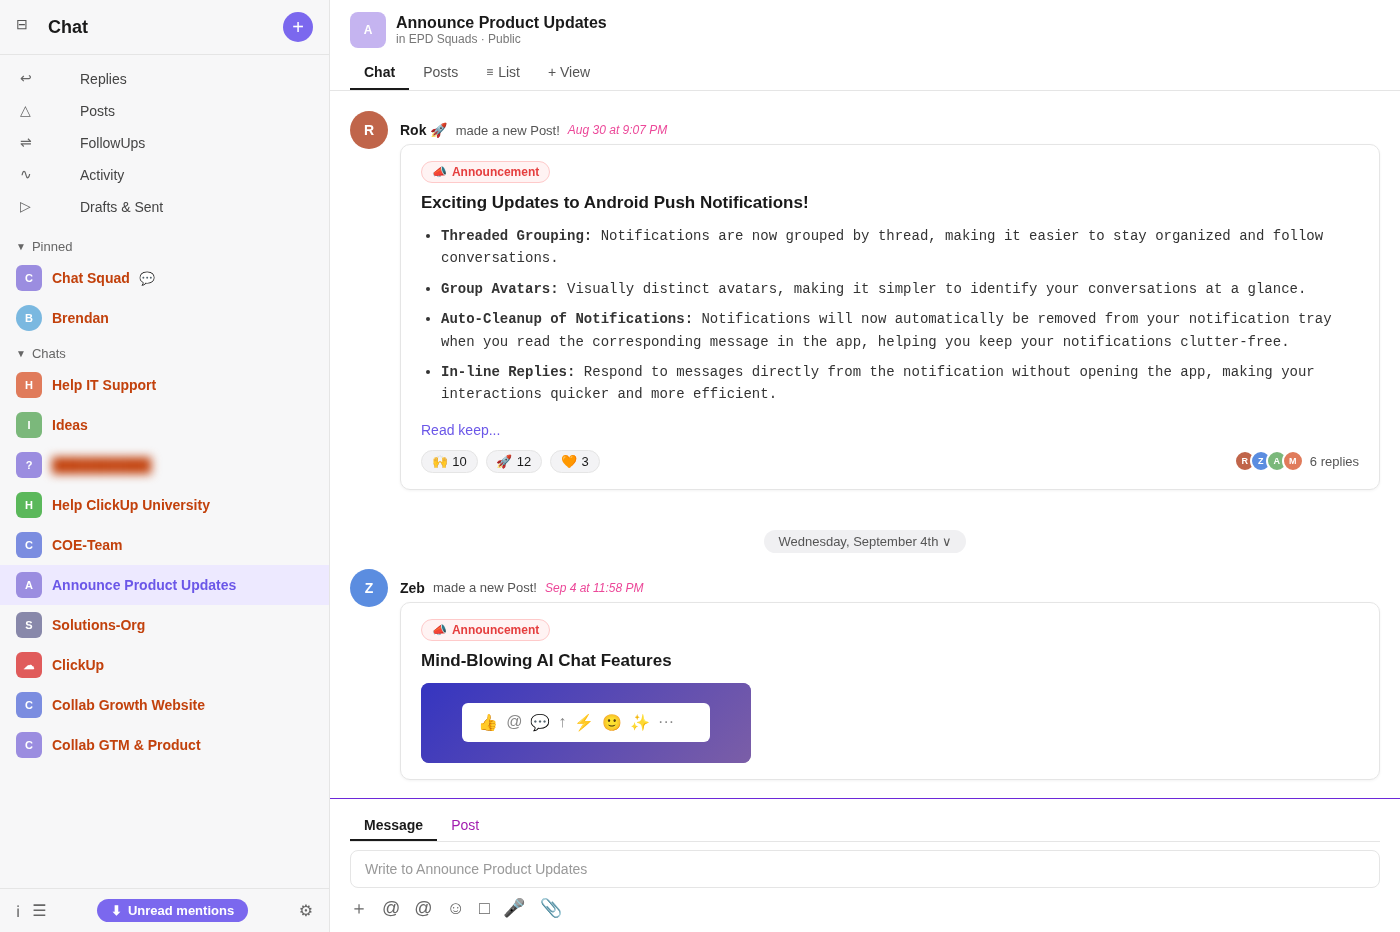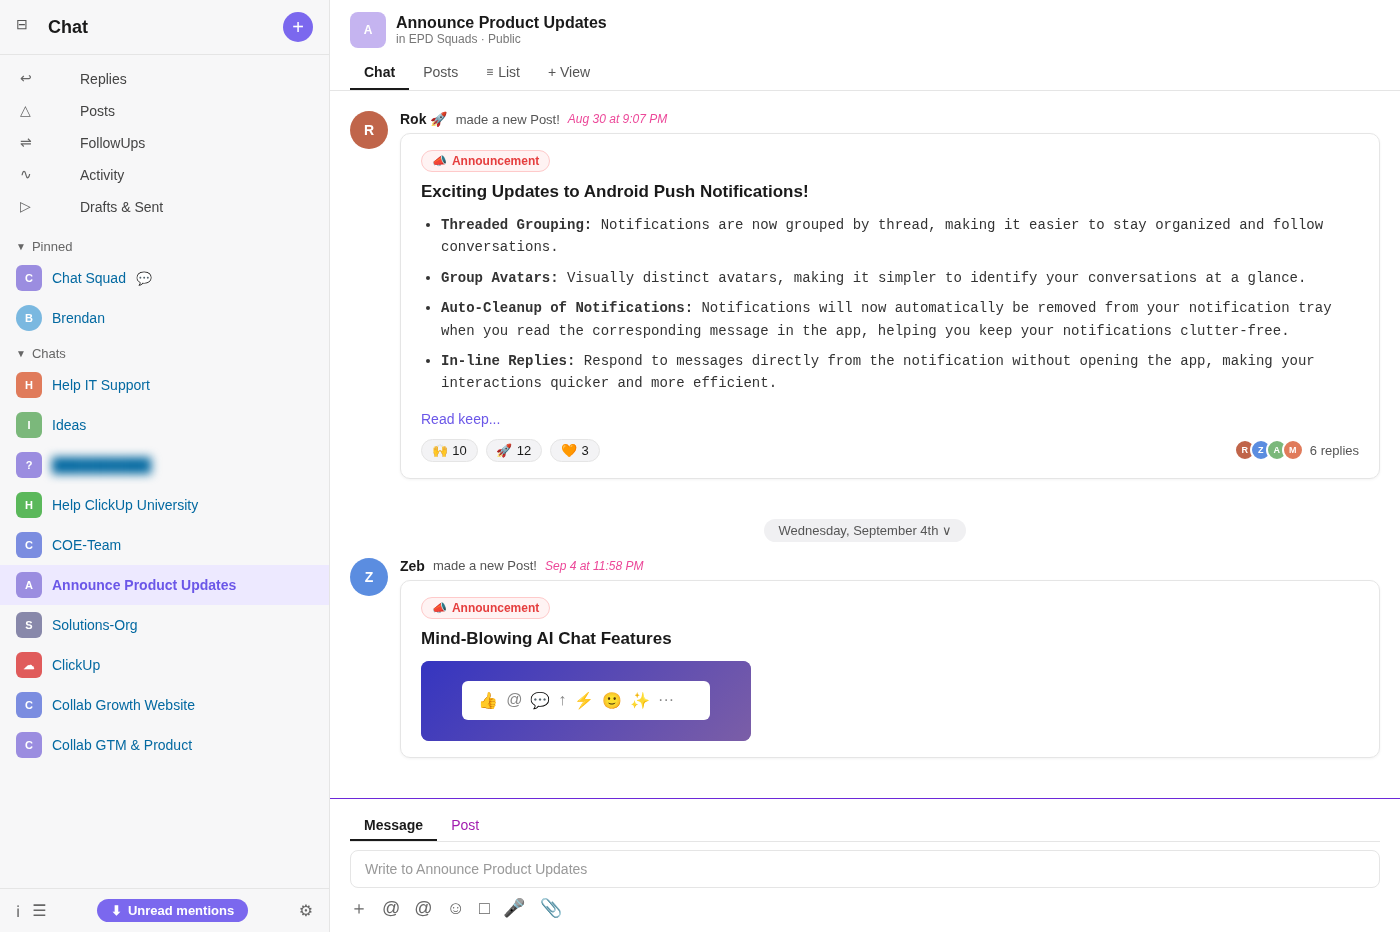--- a/index.html
+++ b/index.html
@@ -19,21 +19,21 @@
     .nav-item-label { font-size: 14px; margin-left: 32px; }
 
     .sidebar-section { padding: 0; }
     .section-header { display: flex; align-items: center; gap: 6px; padding: 8px 16px 4px 16px; color: #666; font-size: 13px; cursor: pointer; }
     .section-header .chevron { font-size: 10px; }
 
     .chat-item { display: flex; align-items: center; gap: 10px; padding: 7px 16px; cursor: pointer; }
     .chat-item.active { background: #ede9ff; }
     .chat-item.active .chat-item-name { color: #6b57e8; font-weight: 600; }
     .chat-avatar { width: 26px; height: 26px; border-radius: 6px; flex-shrink: 0; display: flex; align-items: center; justify-content: center; font-size: 11px; font-weight: 600; color: #fff; }
-    .chat-item-name { font-size: 14px; color: #0369a1; }
+    .chat-item-name { font-size: 14px; color: #c2410c; font-weight: bold; }
 
     .sidebar-bottom { margin-top: auto; border-top: 1px solid #e5e5e5; padding: 10px 16px; display: flex; align-items: center; justify-content: space-between; }
     .bottom-left { display: flex; gap: 12px; align-items: center; }
     .bottom-icon { color: #666; cursor: pointer; font-size: 16px; }
     .unread-pill { background: #7b68ee; color: #fff; border-radius: 20px; padding: 4px 14px; font-size: 13px; font-weight: 600; cursor: pointer; display: flex; align-items: center; gap: 6px; }
 
     
     .main { flex: 1; display: flex; flex-direction: column; height: 100%; overflow: hidden; }
     .main-header { padding: 12px 20px 0 20px; border-bottom: 1px solid #e5e5e5; }
     .channel-info { display: flex; align-items: center; gap: 10px; margin-bottom: 8px; }
@@ -43,21 +43,21 @@
     .channel-meta { font-size: 12px; color: #777; }
     .channel-tabs { display: flex; gap: 0; }
     .tab { padding: 8px 14px; cursor: pointer; font-size: 14px; color: #555; border-bottom: 2px solid transparent; display: flex; align-items: center; gap: 5px; }
     .tab.active { color: #1a1a1a; border-bottom: 2px solid #1a1a1a; font-weight: 600; }
 
     
     .messages-area { flex: 1; overflow-y: auto; padding: 20px; display: flex; flex-direction: column; gap: 0; }
 
     .message-block { display: flex; gap: 12px; margin-bottom: 24px; }
     .msg-avatar { width: 38px; height: 38px; border-radius: 50%; flex-shrink: 0; display: flex; align-items: center; justify-content: center; font-size: 14px; font-weight: 700; color: #fff; }
-    .msg-content { flex: 1; }
+    .msg-content { flex: 1; margin-top: 11px; }
     .msg-meta { display: flex; align-items: center; gap: 8px; margin-bottom: 6px; }
     .msg-author { font-weight: 700; font-size: 14px; }
     .msg-action { font-size: 13px; color: #555; }
     .msg-time { font-size: 12px; color: #ec4899; font-style: italic; }
 
     .post-card { border: 1px solid #e5e5e5; border-radius: 10px; padding: 16px 20px; background: #fff; box-shadow: 0 1px 3px rgba(0,0,0,0.05); }
     .announcement-badge { display: inline-flex; align-items: center; gap: 5px; background: #fff3f3; color: #e53e3e; font-size: 12px; font-weight: 600; padding: 3px 10px; border-radius: 20px; margin-bottom: 10px; border: 1px solid #fecaca; }
     .post-title { font-size: 17px; font-weight: 800; margin-bottom: 12px; }
     .post-body { font-size: 14px; color: #333; line-height: 1.6; }
     .post-body ul { padding-left: 20px; font-family: Liberation Mono, monospace; }

